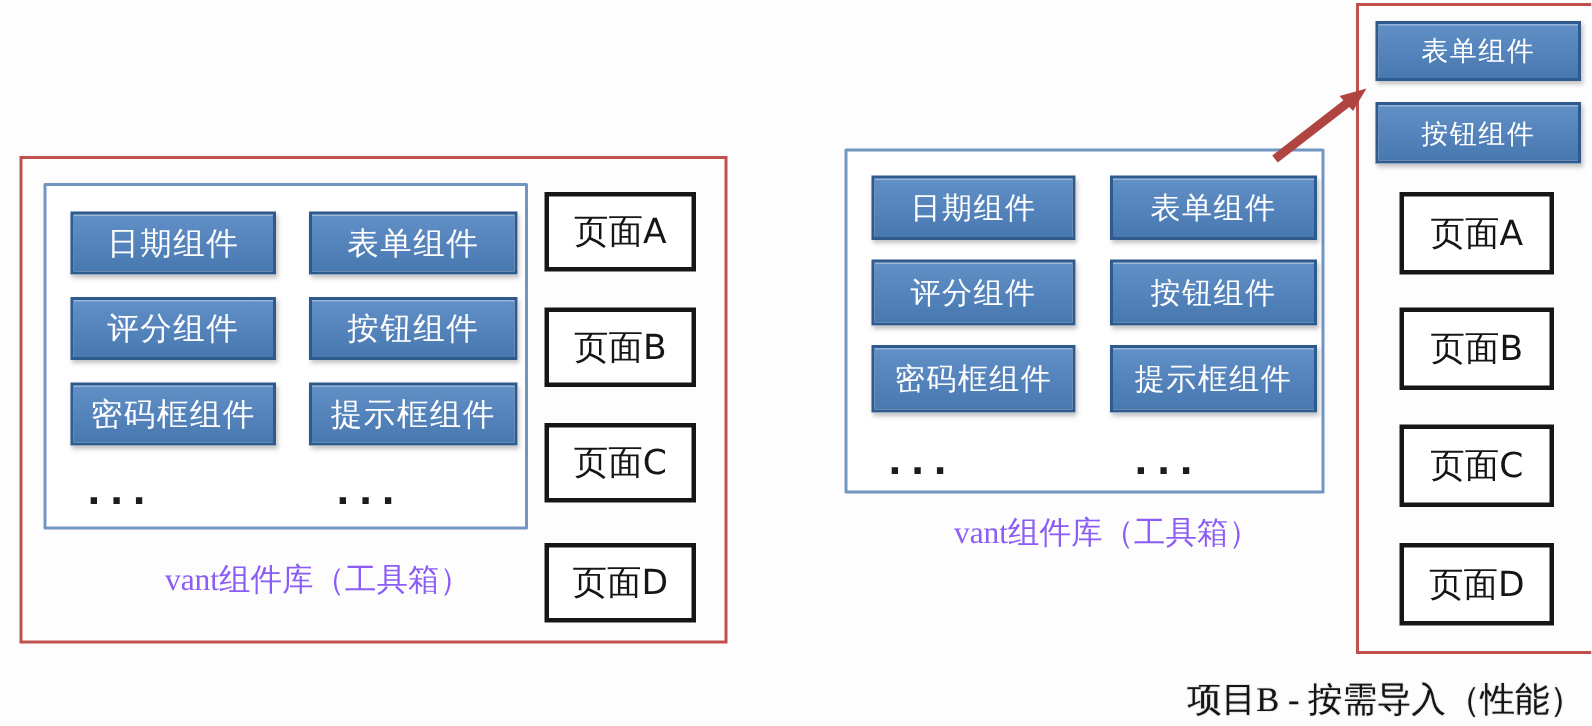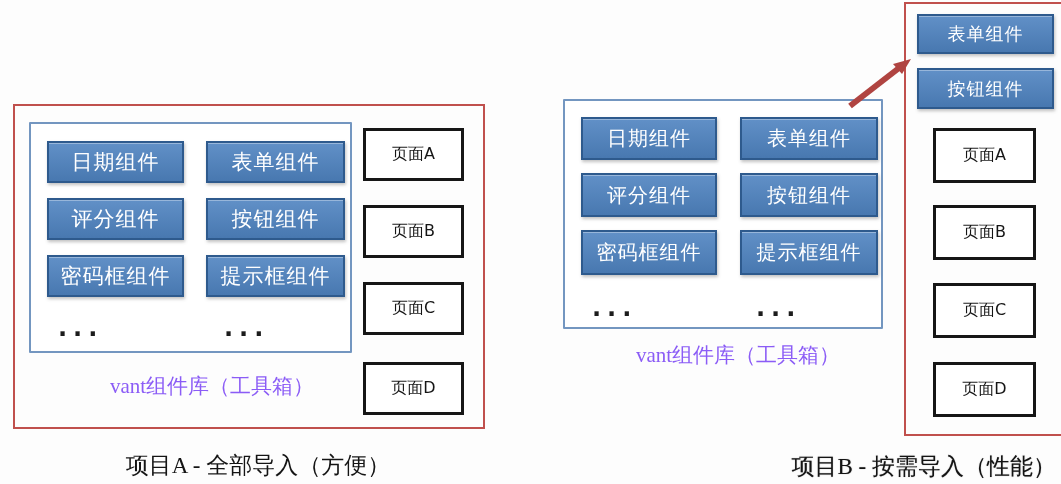--- a/index.html
+++ b/index.html
@@ -43,21 +43,21 @@
   .comp.mid { font-size: 20px; }
   .comp.small { font-size: 18px; }
 
   .page {
     position: absolute;
     display: flex;
     align-items: center;
     justify-content: center;
     background: #ffffff;
     border: 3px solid #161616;
-    font-size: 16px;
+    font-size: 23px;
     color: #151515;
     white-space: nowrap;
   }
 
   .ellipsis {
     position: absolute;
     font-size: 24px;
     font-weight: bold;
     letter-spacing: 6px;
     color: #1c1c1c;
@@ -110,21 +110,20 @@
   <div class="ellipsis" style="left:58px; top:316px;">...</div>
   <div class="ellipsis" style="left:224px; top:316px;">...</div>
 
   <div class="liblabel" style="left:62px; top:372px; width:300px;">vant组件库（工具箱）</div>
 
   <div class="page" style="left:363px; top:128px; width:101px; height:53px;">页面A</div>
   <div class="page" style="left:363px; top:205px; width:101px; height:53px;">页面B</div>
   <div class="page" style="left:363px; top:282px; width:101px; height:53px;">页面C</div>
   <div class="page" style="left:363px; top:362px; width:101px; height:53px;">页面D</div>
 
-  <div class="caption center" style="left:58px; top:450px; width:400px;">项目A - 全部导入（方便）</div>
 
   <div class="bluebox" style="left:563px; top:99px; width:320px; height:230px;"></div>
 
   <div class="comp mid" style="left:581px; top:117px; width:136px; height:43px;">日期组件</div>
   <div class="comp mid" style="left:740px; top:117px; width:138px; height:43px;">表单组件</div>
   <div class="comp mid" style="left:581px; top:173px; width:136px; height:44px;">评分组件</div>
   <div class="comp mid" style="left:740px; top:173px; width:138px; height:44px;">按钮组件</div>
   <div class="comp mid" style="left:581px; top:230px; width:136px; height:45px;">密码框组件</div>
   <div class="comp mid" style="left:740px; top:230px; width:138px; height:45px;">提示框组件</div>
 

